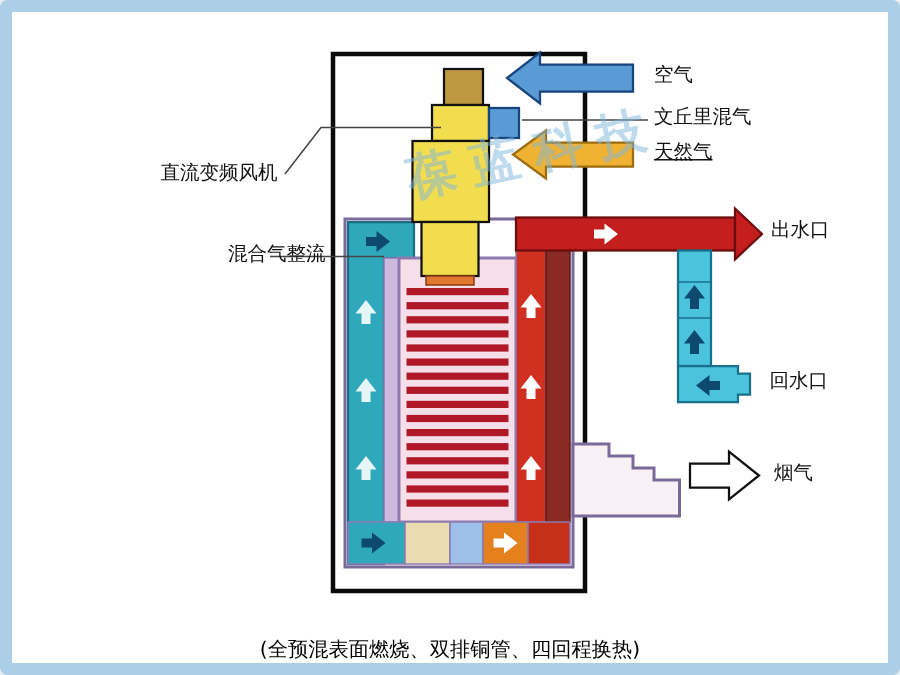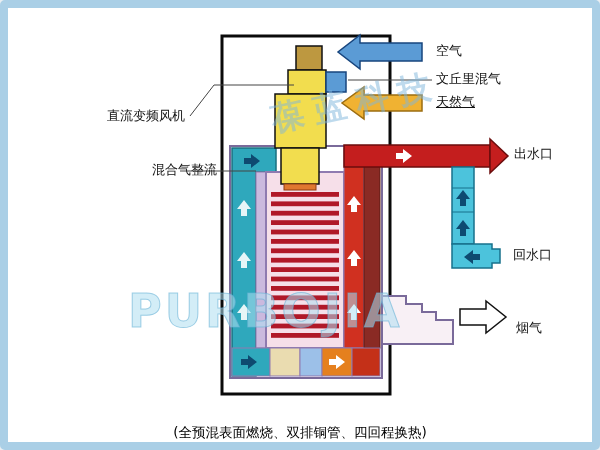--- a/index.html
+++ b/index.html
@@ -97,25 +97,24 @@
         <polygon points="0,-8 7,1 3,1 3,8 -3,8 -3,1 -7,1" transform="translate(241,354) rotate(90)" fill="#0e4a70"></polygon>
         <polygon points="0,-8 7,1 3,1 3,8 -3,8 -3,1 -7,1" transform="translate(329,354) rotate(90)" fill="#ffffff"></polygon>
         <polygon points="0,-8 7,1 3,1 3,8 -3,8 -3,1 -7,1" transform="translate(396,148) rotate(90)" fill="#ffffff"></polygon>
         <polygon points="0,-8 7,1 3,1 3,8 -3,8 -3,1 -7,1" transform="translate(455,190) rotate(0)" fill="#0e4a70"></polygon>
         <polygon points="0,-8 7,1 3,1 3,8 -3,8 -3,1 -7,1" transform="translate(455,220) rotate(0)" fill="#0e4a70"></polygon>
         <polygon points="0,-8 7,1 3,1 3,8 -3,8 -3,1 -7,1" transform="translate(464,249) rotate(270)" fill="#0e4a70"></polygon>
       </g>
   </svg>
 
   <div class="wm wm-cn">葆蓝科技</div>
-  <div class="wm wm-en">PURBOJIA</div>
 
   <div class="lbl" style="left:428px; top:36px;text-align:right;">空气</div>
   <div class="lbl" style="left:428px; top:64px;">文丘里混气</div>
   <div class="lbl" style="left:428px; top:87px;text-decoration:underline;">天然气</div>
   <div class="lbl" style="left:99px;  top:101px;">直流变频风机</div>
   <div class="lbl" style="left:100px;  top:155px;margin-left:44px;">混合气整流</div>
   <div class="lbl" style="left:506px; top:139px;">出水口</div>
   <div class="lbl" style="left:505px; top:240px;text-align:center;">回水口</div>
-  <div class="lbl" style="left:508px; top:301px;margin-top:12px;">烟气</div>
+  <div class="lbl" style="left:508px; top:301px;">烟气</div>
 
   <div class="caption t2">(全预混表面燃烧、双排铜管、四回程换热)</div>
 </div>
 
 </body></html>

